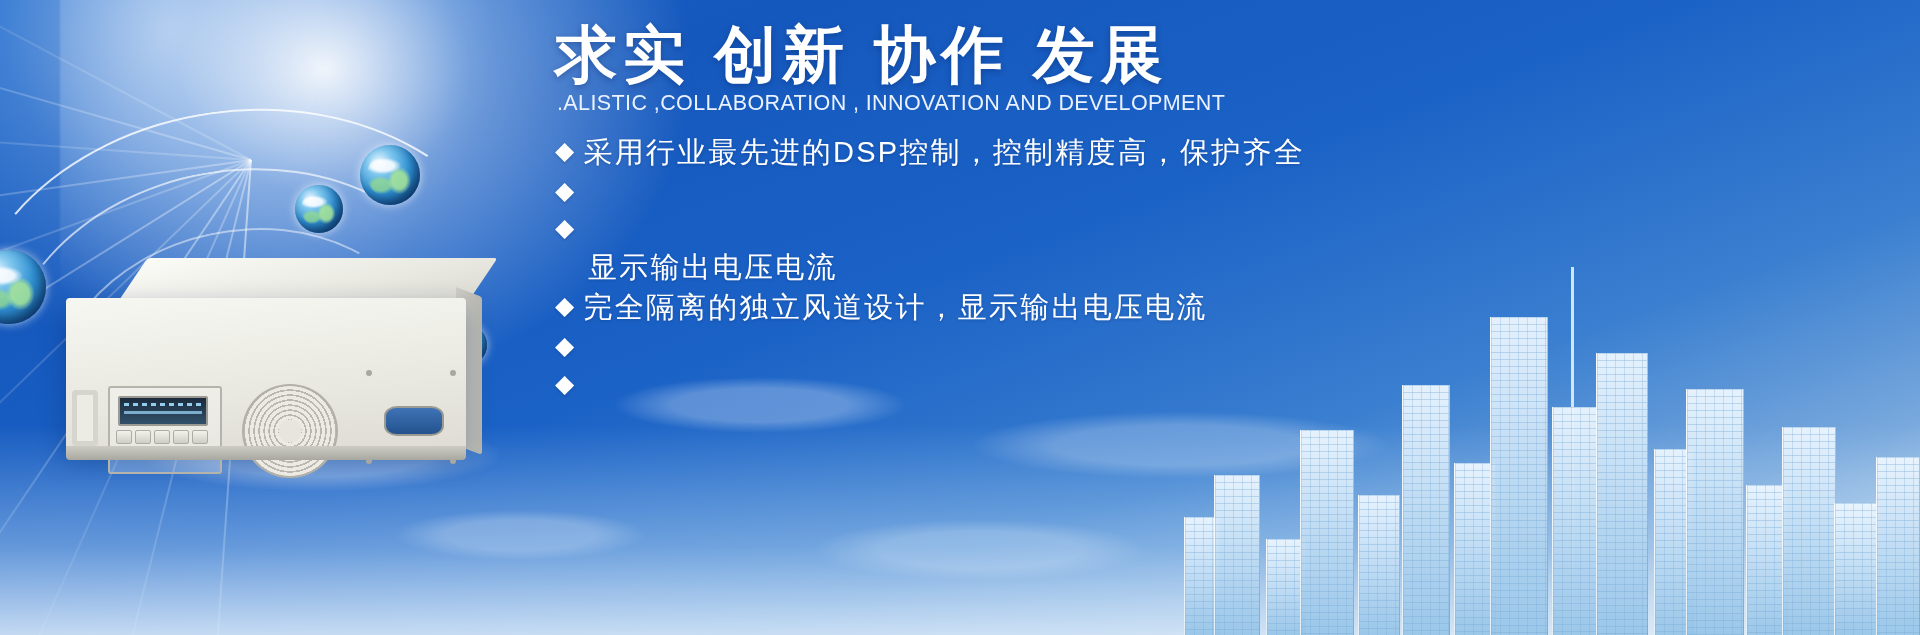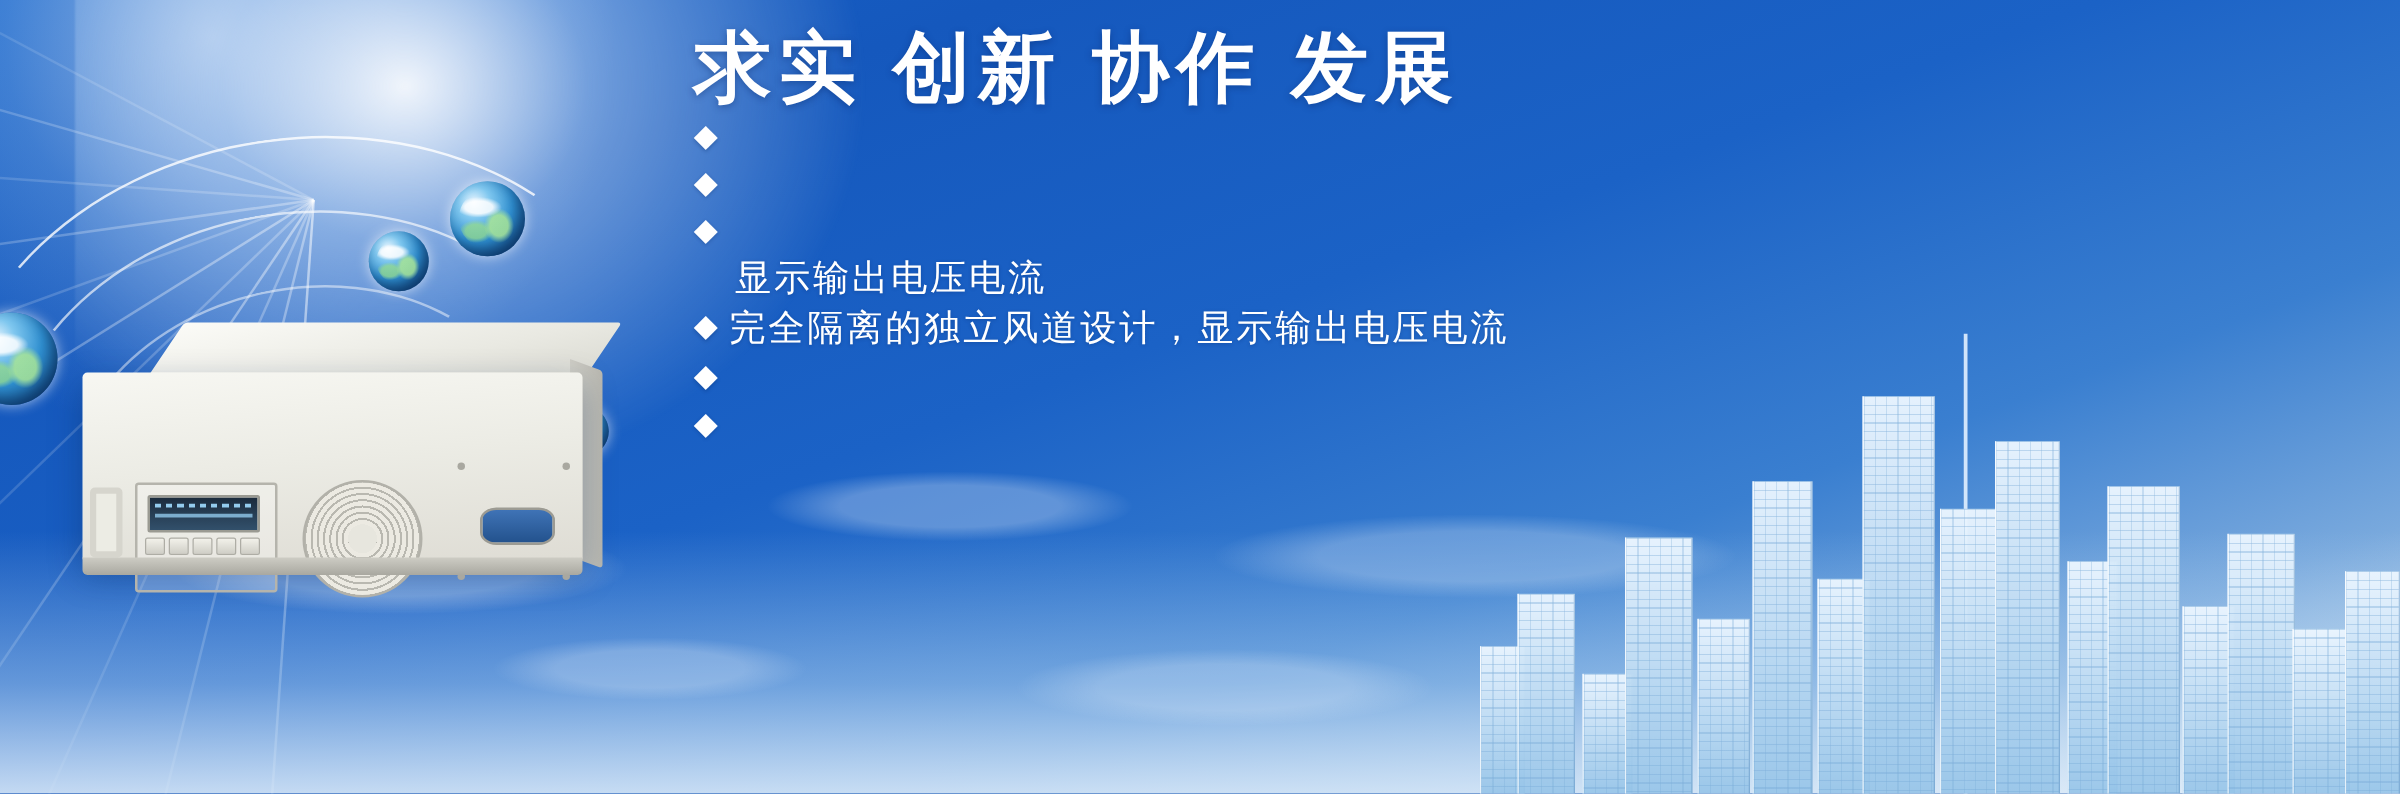--- a/index.html
+++ b/index.html
@@ -259,23 +259,25 @@
     <div class="bld" style="right:226px;width:38px;height:186px;"></div>
     <div class="bld" style="right:176px;width:56px;height:246px;"></div>
     <div class="bld" style="right:132px;width:40px;height:150px;"></div>
     <div class="bld" style="right:84px;width:52px;height:208px;"></div>
     <div class="bld" style="right:40px;width:44px;height:132px;"></div>
     <div class="bld" style="right:0px;width:42px;height:178px;"></div>
   </div>
 
   <div class="copy">
     <h1 class="headline">求实 创新 协作 发展</h1>
+    <p class="subhead">.ALISTIC ,COLLABORATION , INNOVATION AND DEVELOPMENT</p>
     <ul class="features">
       <li class="feature">
         <span class="dia">◆</span>
+        <span>采用行业最先进的DSP控制，控制精度高，保护齐全</span>
       </li>
       <li class="feature">
         <span class="dia">◆</span>
       </li>
       <li class="feature">
         <span class="dia">◆</span>
       </li>
       <li class="feature cont">
 
         <span>显示输出电压电流</span>

